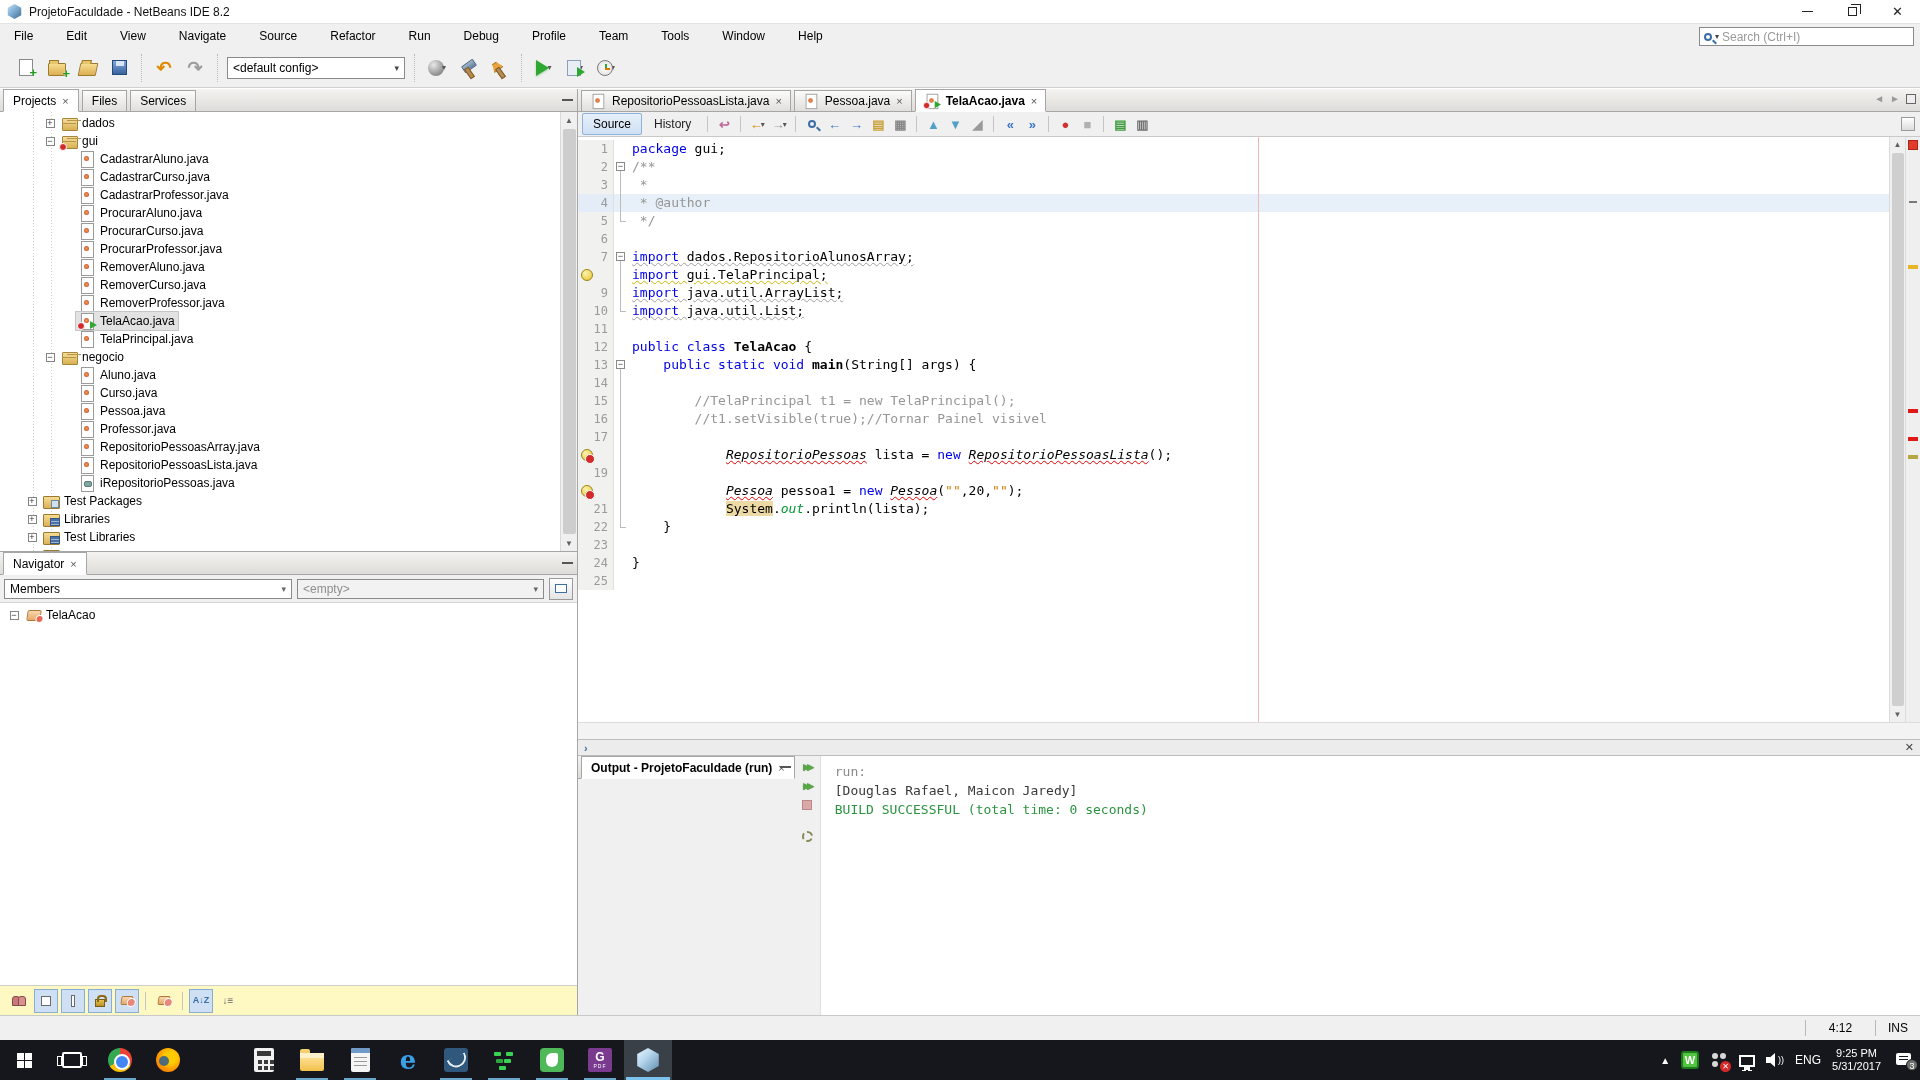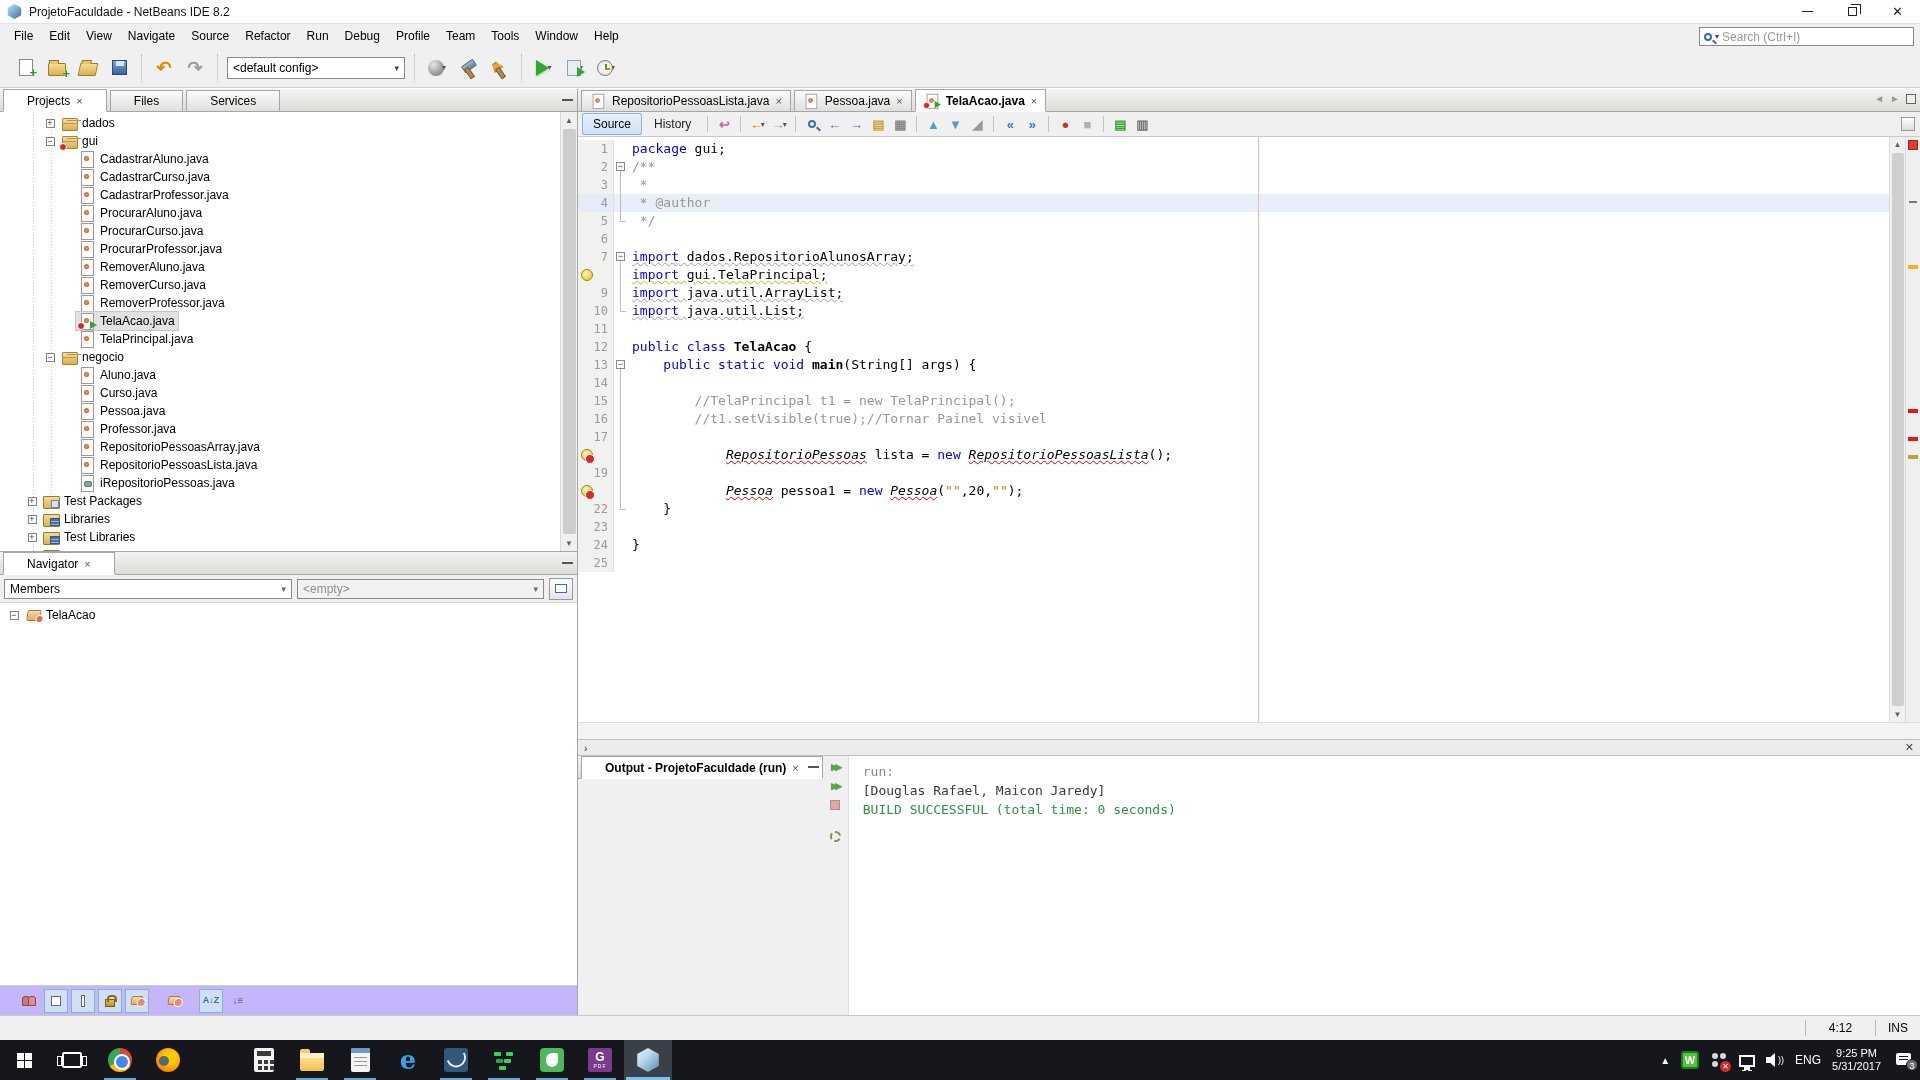--- a/index.html
+++ b/index.html
@@ -12,21 +12,21 @@
   .title-text{flex:1;font-size:12px;color:#111}
   .winbtns{display:flex;height:100%}
   .winbtn{width:45px;display:flex;align-items:center;justify-content:center;color:#222}
   .glyph-min{width:11px;height:1px;background:#222}
   .glyph-restore{width:9px;height:9px;border:1px solid #222;position:relative;background:#fff}
   .glyph-restore::before{content:"";position:absolute;left:2px;top:-4px;width:9px;height:9px;border:1px solid #222;border-bottom:none;border-left:none}
   .glyph-close{font-size:13px;line-height:13px}
 
   
   .menubar{height:24px;display:flex;align-items:center;padding:0 6px;position:relative;background:#f0f0f0}
-  .menu-items{display:flex;gap:0}
+  .menu-items{display:flex;gap:17px}
   .menu-item{padding:3px 8px;cursor:default}
   .ide-search{position:absolute;right:6px;top:3px;width:215px;height:19px;border:1px solid #8a8a8a;background:#fff;display:flex;align-items:center;gap:3px;padding:0 4px}
   .mag{width:8px;height:8px;border:2px solid #3a6ea5;border-radius:50%;position:relative;flex:none}
   .mag::after{content:"";position:absolute;left:6px;top:6px;width:5px;height:2px;background:#3a6ea5;transform:rotate(45deg)}
   .mini-caret{font-size:8px;color:#444}
   .placeholder{color:#9a9a9a}
 
   
   .toolbar{height:40px;display:flex;align-items:center;background:#f0f0f0;border-bottom:1px solid #d0d0d0;padding-left:4px}
   .tgroup{display:flex;align-items:center;gap:5px;padding:0 9px;height:28px;border-left:1px dotted #b9b9b9}
@@ -59,21 +59,21 @@
   .ic-clock::before{content:"";position:absolute;left:7px;top:3px;width:2px;height:6px;background:#2fa832}
   .ic-clock::after{content:"";position:absolute;left:7px;top:7px;width:5px;height:2px;background:#e07800}
 
   
   .main{display:flex;height:927px;border-top:1px solid #fff}
   .leftcol{width:578px;display:flex;flex-direction:column;border-right:1px solid #a6a6a6}
   .rightcol{flex:1;display:flex;flex-direction:column;min-width:0}
 
   
   .ptabrow{height:23px;background:linear-gradient(#f4f3f1,#dddcd8);display:flex;align-items:flex-end;border-bottom:1px solid #a6a6a6;position:relative}
-  .ptab{height:21px;display:flex;align-items:center;gap:6px;padding:0 23px;border:1px solid #a6a6a6;border-bottom:none;background:linear-gradient(#fbfbfa,#e0dfdb);margin-left:3px;font-size:12px}
+  .ptab{height:21px;display:flex;align-items:center;gap:6px;padding:0 9px;border:1px solid #a6a6a6;border-bottom:none;background:linear-gradient(#fbfbfa,#e0dfdb);margin-left:3px;font-size:12px}
   .ptab.active{background:#fff;height:23px;margin-bottom:-1px;border-bottom:1px solid #fff}
   .ptab .x{color:#555;font-size:11px}
   .rowbtns{position:absolute;right:4px;top:4px;display:flex;gap:8px;color:#333}
   .minim{width:11px;height:2px;background:#555;margin-top:6px}
 
   
   .treewrap{flex:1;background:#fff;position:relative;overflow:hidden;display:flex}
   .treerows{flex:1;overflow:hidden;position:relative;padding-top:2px}
   .vguide{position:absolute;top:0;bottom:0;width:1px;background-image:repeating-linear-gradient(to bottom,#cfcfcf 0 1px,transparent 1px 3px)}
   .tree-row{height:18px;display:flex;align-items:center;white-space:nowrap;position:relative}
@@ -104,21 +104,21 @@
   .navsec{height:464px;display:flex;flex-direction:column;border-top:1px solid #a6a6a6}
   .nav-filters{height:28px;background:#f0f0f0;display:flex;align-items:center;gap:5px;padding:0 4px;border-bottom:1px solid #d5d5d5}
   .ncombo{height:20px;border:1px solid #8a8a8a;background:#fff;display:flex;align-items:center;justify-content:space-between;padding:0 5px}
   .ncombo.dis{background:#f2f2f2;color:#8e8e8e}
   .ncombo .arrow{font-size:9px;color:#666}
   .navtree{flex:1;background:#fff;overflow:hidden;padding-top:3px}
   .nrow{height:18px;display:flex;align-items:center;gap:5px}
   .ni-class{width:14px;height:11px;background:linear-gradient(#f8d8b0,#e8a868);border:1px solid #b07838;border-radius:2px;transform:skewX(-8deg);position:relative;flex:none}
   .ni-class .err{position:absolute;right:-4px;bottom:-3px;width:8px;height:8px;border-radius:50%;background:#e86858;border:1px solid #fff}
   .ni-method{width:11px;height:11px;border-radius:50%;background:radial-gradient(circle at 35% 30%,#f0907a,#b03020);border:1px solid #902818;flex:none}
-  .nav-toolbar{height:30px;background:#c4b5fd;border-top:1px solid #cfcfcf;display:flex;align-items:center;gap:3px;padding:0 17px}
+  .nav-toolbar{height:30px;background:#fef9c3;border-top:1px solid #cfcfcf;display:flex;align-items:center;gap:3px;padding:0 7px}
   .nbtn{width:24px;height:24px;display:flex;align-items:center;justify-content:center;border:1px solid transparent;position:relative}
   .nbtn.pressed{background:#cfe0f4;border:1px solid #89aed6}
   .nsep{width:1px;height:18px;background:#c4c4c4;margin:0 3px}
   .fi-people{width:14px;height:10px;position:relative}
   .fi-people::before,.fi-people::after{content:"";position:absolute;bottom:0;width:6px;height:8px;border-radius:3px 3px 0 0;background:#c87878;border:1px solid #8a4848}
   .fi-people::before{left:0}.fi-people::after{left:6px;background:#d89090}
   .fi-square{width:10px;height:10px;border:1px solid #6a6a6a;background:#fff}
   .fi-bar{width:4px;height:12px;border:1px solid #6a6a6a;background:#fff}
   .fi-lock{width:10px;height:8px;background:linear-gradient(#e8c24a,#b8922a);border:1px solid #7a5c14;position:relative;margin-top:4px}
   .fi-lock::before{content:"";position:absolute;left:1px;top:-5px;width:6px;height:5px;border:2px solid #8a6a1a;border-bottom:none;border-radius:4px 4px 0 0}
@@ -912,20 +912,27 @@
           <div class="crow">
             <span class="lnum" style="justify-content: flex-start; padding-left: 2px;">
               <span class="g-err"></span>
             </span>
             <span class="fold">
               <span class="v"></span>
             </span>
             <span class="codeline" style="flex: 1 1 0%;"><span class="sg-p">            </span><span class="sg-e">Pessoa</span><span class="sg-p"> pessoa1 = </span><span class="sg-k">new</span><span class="sg-p"> </span><span class="sg-e">Pessoa</span><span class="sg-p">(</span><span class="sg-s">""</span><span class="sg-p">,20,</span><span class="sg-s">""</span><span class="sg-p">);</span></span>
           </div>
           <div class="crow">
+            <span class="lnum">21</span>
+            <span class="fold">
+              <span class="v"></span>
+            </span>
+            <span class="codeline" style="flex: 1 1 0%;"><span class="sg-p">            </span><span class="sg-o">System</span><span class="sg-p">.</span><span class="sg-f">out</span><span class="sg-p">.println(lista);</span></span>
+          </div>
+          <div class="crow">
             <span class="lnum">22</span>
             <span class="fold end">
               <span class="v"></span>
             </span>
             <span class="codeline" style="flex: 1 1 0%;"><span class="sg-p">    }</span></span>
           </div>
           <div class="crow">
             <span class="lnum">23</span>
             <span class="fold"></span>
             <span class="codeline" style="flex: 1 1 0%;"></span>

